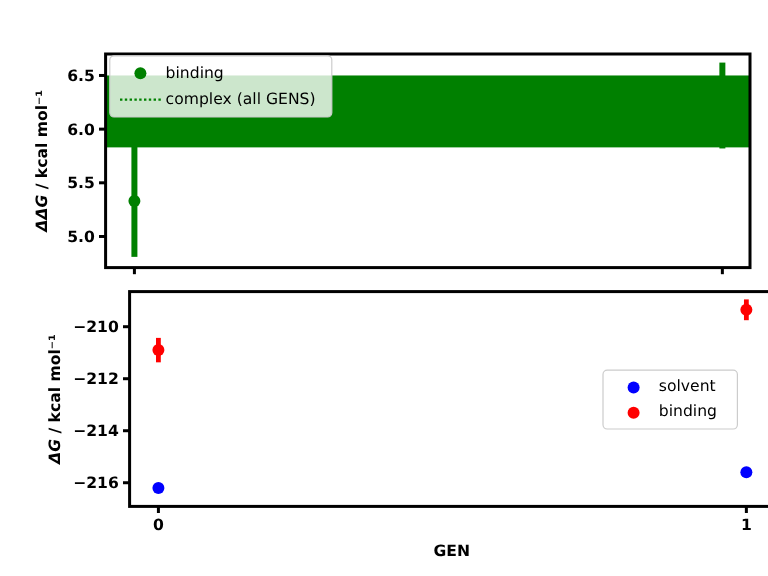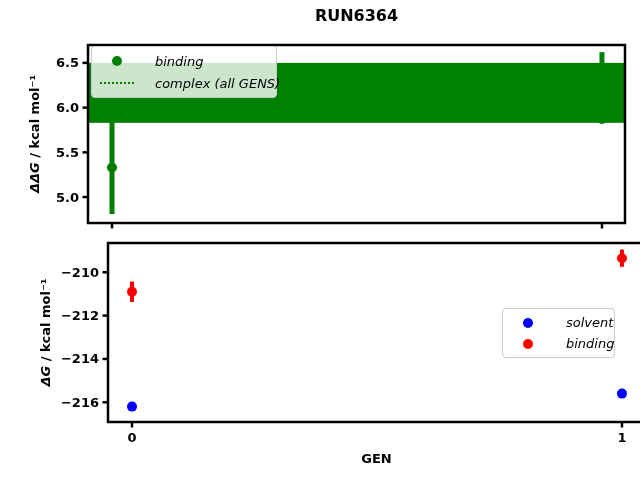--- a/index.html
+++ b/index.html
@@ -12,31 +12,30 @@
   #plot-1{left:88px;top:243px;width:537px;height:176px;padding-left:20px;}
   svg.plot-svg{overflow:visible;display:block;}
   svg text{font-family:"DejaVu Sans",sans-serif;fill:#000;}
   .tick-label{font-size:13px;font-weight:bold;}
   .axis-label{font-size:13px;font-weight:bold;}
   .legend{position:absolute;background:rgba(255,255,255,0.8);border:1px solid #cccccc;
           border-radius:4px;box-sizing:border-box;display:flex;flex-direction:column;
           justify-content:space-evenly;padding:3px 8px;}
   #legend-0{left:91px;top:46px;width:186px;height:52px;}
   #legend-1{left:502px;top:308px;width:113px;height:50px;}
-  .legend-row{display:flex;align-items:center;gap:21px;height:23px;font-style:italic;}
+  .legend-row{display:flex;align-items:center;gap:4px;height:23px;}
   .legend-marker-col{width:34px;display:flex;justify-content:center;align-items:center;flex:0 0 34px;}
   .legend-dot{width:10px;height:10px;border-radius:50%;}
   .legend-dline{width:34px;height:0;border-top:2px dotted;}
   .legend-label{font-size:13px;color:#000;white-space:nowrap;}
 </style>
 </head>
 <body>
 
 <div class="figure">
-  <div class="fig-title">RUN6364</div>
   <div id="plot-0" class="plot">
       <svg class="plot-svg" width="537" height="178">
         <rect x="0" y="17.889447236180917" width="537" height="59.929648241206024" fill="#008000"></rect>
         <line x1="0" x2="537" y1="48.301507537688444" y2="48.301507537688444" stroke="#008000" stroke-width="2" stroke-dasharray="2.5 4"></line>
         <line x1="24.008211678832122" x2="24.008211678832122" y1="169.05527638190952" y2="76.0301507537689" stroke="#008000" stroke-width="5"></line>
         <circle cx="24.008211678832122" cy="122.54271356783919" r="5" fill="#008000"></circle>
         <line x1="513.9717153284672" x2="513.9717153284672" y1="78.71356783919605" y2="7.155778894472367" stroke="#008000" stroke-width="5"></line>
         <circle cx="513.9717153284672" cy="42.934673366834204" r="5" fill="#008000"></circle>
         <rect x="0" y="0" width="537" height="178" fill="none" stroke="#000" stroke-width="2.5"></rect>
         <line x1="0" x2="-5.5" y1="152.0603015075377" y2="152.0603015075377" stroke="#000" stroke-width="2.5"></line>

